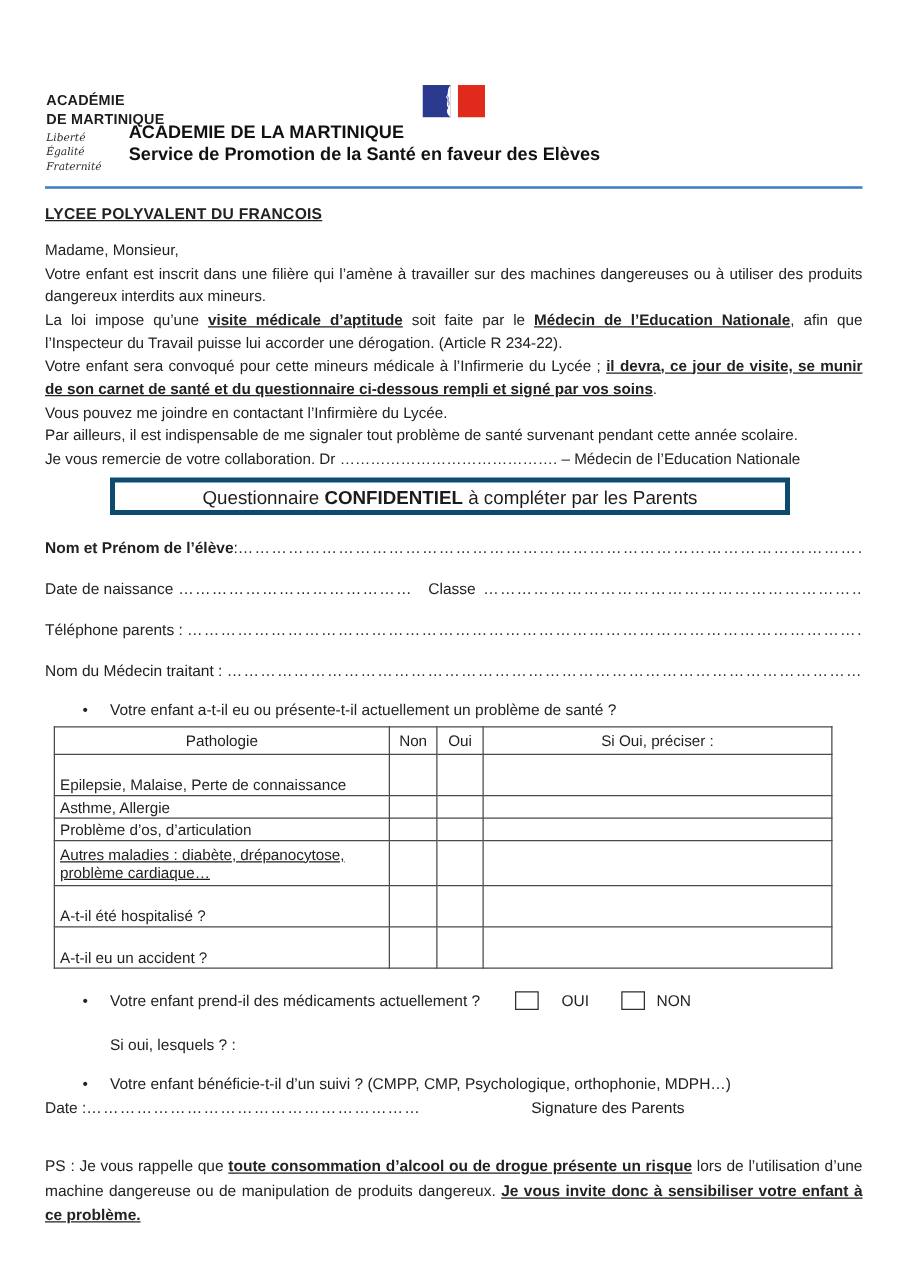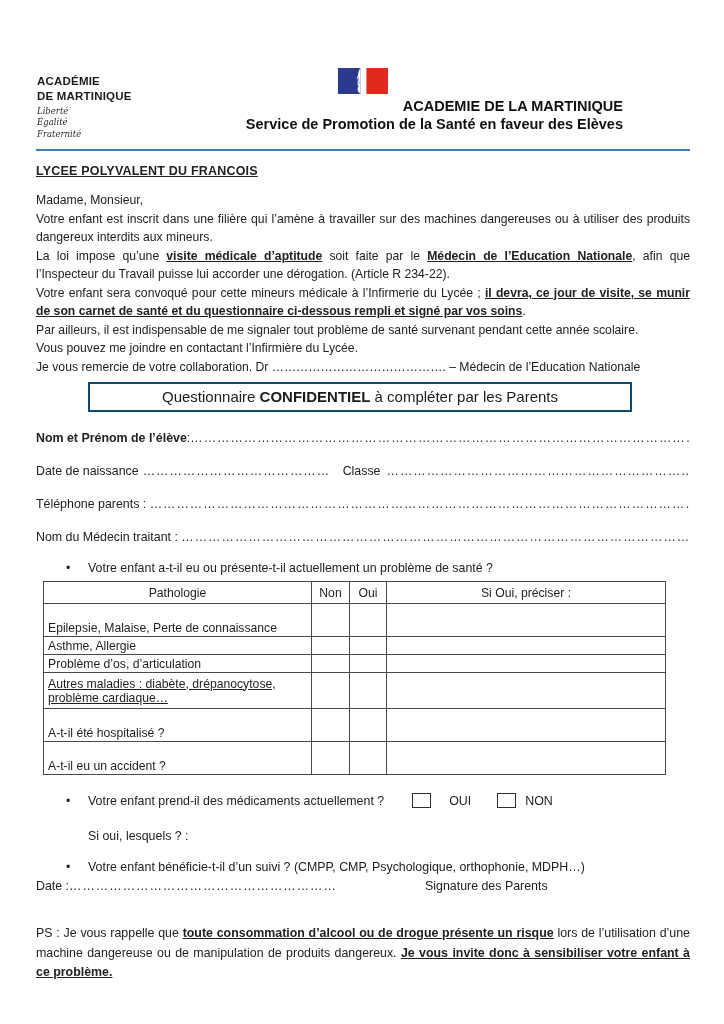--- a/index.html
+++ b/index.html
@@ -5,36 +5,36 @@
   * { margin:0; padding:0; box-sizing:border-box; }
   html,body { width:724px; height:1024px; }
   body { background:#ffffff; font-family:"Liberation Sans", sans-serif; color:#222222; }
   .page { position:relative; width:724px; height:1024px; background:#fff; padding:26px 34px 0 36px; overflow:hidden;margin-top:40px; }
 
   
   .header { position:relative; height:80px; }
   .header-left { position:absolute; left:1px; top:8px; }
   .academy-name { font-weight:bold; font-size:11.5px; line-height:1.3; letter-spacing:.2px; color:#1c1c1c; }
   .motto { font-family:"DejaVu Serif", serif; font-style:italic; font-size:8.5px; line-height:1.35; margin-top:2px; color:#2a2a2a; }
-  .header-center { position:absolute; left:50%; transform:translateX(-50%); top:0; text-align:right; width:520px; }
+  .header-center { position:absolute; left:50%; transform:translateX(-50%); top:0; text-align:left; width:520px; }
   .flag { width:50px; height:26px; margin:2px auto 4px auto; display:block; }
   .header-title { font-size:14.5px; font-weight:bold; color:#111; line-height:17px; }
   .header-subtitle { font-size:14.5px; font-weight:bold; color:#111; line-height:18px; }
   .divider { border:none; border-top:2px solid #3c7cc3; margin-top:3px; }
 
   
   .school { margin-top:13px; font-size:12.5px; font-weight:bold; text-decoration:underline; letter-spacing:.2px; }
   .letter { margin-top:13px; font-size:12.2px; line-height:18.5px; }
   .letter p { margin:0; }
   .just { text-align:justify; }
   .bu { font-weight:bold; text-decoration:underline; }
   .b { font-weight:bold; }
 
   
-  .title-box { margin:6px 58px 0 52px; height:30px; border:2px solid #0c4a6e; text-align:center;
+  .title-box { margin:6px 58px 0 52px; height:30px; border:4px solid #0c4a6e; text-align:center;
                font-size:15px; line-height:26px; color:#1c1c1c; }
 
   
   .field { display:flex; align-items:baseline; font-size:12.4px; margin-top:19px; }
   .field:first-of-type { margin-top:21px; }
   .dotfill { flex:1; overflow:hidden; white-space:nowrap; letter-spacing:1px; color:#2c2c2c; }
   .dotmid { width:188px; overflow:hidden; white-space:nowrap; letter-spacing:1px; margin-left:4px; }
   .classe-label { margin:0 6px 0 12px; }
 
   
@@ -105,22 +105,22 @@
   </div>
   <hr class="divider">
 
   <div class="school">LYCEE POLYVALENT DU FRANCOIS</div>
 
   <div class="letter">
     <p>Madame, Monsieur,</p>
     <p class="just">Votre enfant est inscrit dans une filière qui l’amène à travailler sur des machines dangereuses ou à utiliser des produits dangereux interdits aux mineurs.</p>
     <p class="just"><span>La loi impose qu’une </span><span class="bu">visite médicale d’aptitude</span><span> soit faite par le </span><span class="bu">Médecin de l’Education Nationale</span><span>, afin que l’Inspecteur du Travail puisse lui accorder une dérogation. (Article R 234-22).</span></p>
     <p class="just"><span>Votre enfant sera convoqué pour cette mineurs médicale à l’Infirmerie du Lycée ; </span><span class="bu">il devra, ce jour de visite, se munir de son carnet de santé et du questionnaire ci-dessous rempli et signé par vos soins</span><span>.</span></p>
+    <p>Vous pouvez me joindre en contactant l’Infirmière du Lycée.</p>
     <p>Par ailleurs, il est indispensable de me signaler tout problème de santé survenant pendant cette année scolaire.</p>
-    <p>Vous pouvez me joindre en contactant l’Infirmière du Lycée.</p>
     <p><span>Je vous remercie de votre collaboration.  Dr </span><span>…………………………………….</span><span> – Médecin de l’Education Nationale</span></p>
   </div>
 
   <div class="title-box"><span>Questionnaire </span><span class="b">CONFIDENTIEL</span><span> à compléter par les Parents</span></div>
 
   <div class="field">
     <span class="b">Nom et Prénom de l’élève</span>
       <span> : </span>
     <span class="dotfill">…………………………………………………………………………………………………………………………………………………………………………………………………………………………</span>
   </div>

